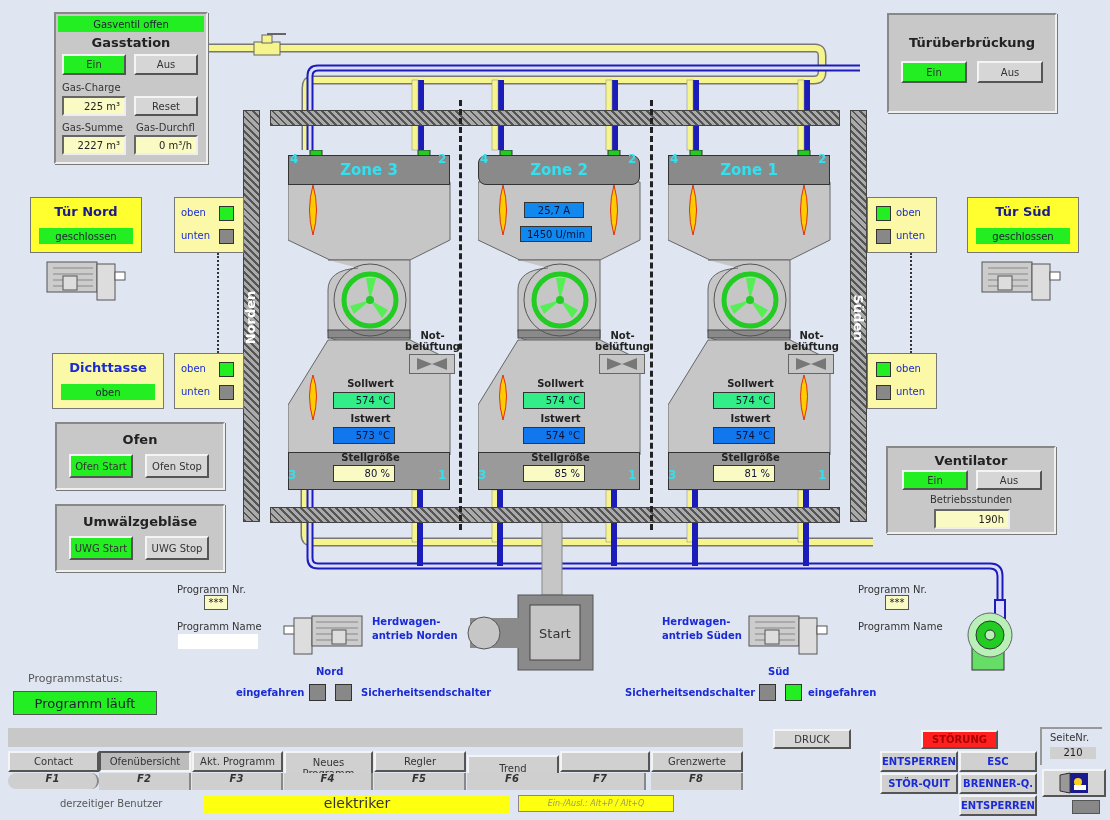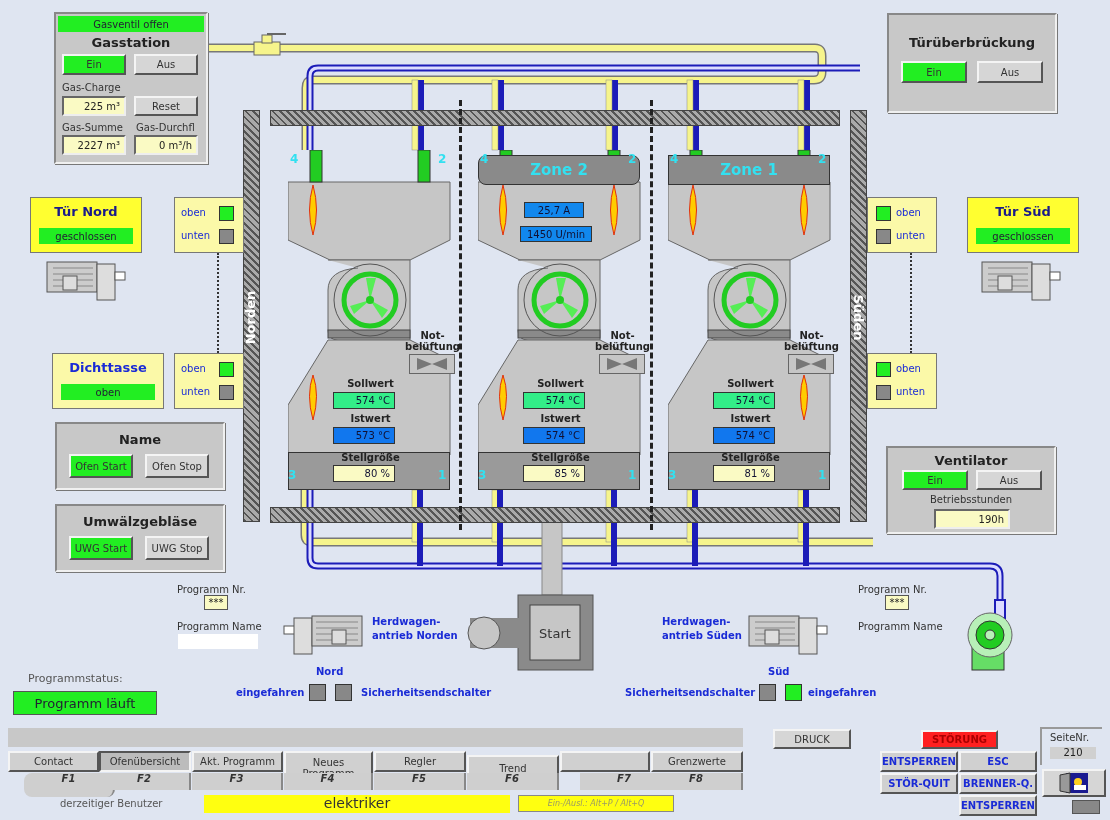--- a/index.html
+++ b/index.html
@@ -124,20 +124,21 @@
     <polygon points="82,150 100,160 94,168" fill="#55ee55"></polygon>
     <polygon points="82,150 66,164 62,156" fill="#55ee55"></polygon>
     <circle cx="82" cy="150" r="4" fill="#22cc22"></circle>
     <path d="M25 35 Q32 60 25 85 Q18 60 25 35" fill="#ffcc00" stroke="#e03010"></path>
     <path d="M25 270 Q32 245 25 225 Q18 245 25 270" fill="#ffcc00" stroke="#e03010"></path>
     <rect x="22" y="0" width="12" height="32" fill="#22cc22" stroke="#333"></rect>
     <rect x="130" y="0" width="12" height="32" fill="#22cc22" stroke="#333"></rect>
     <rect x="22" y="305" width="12" height="35" fill="#22cc22" stroke="#333"></rect>
     <rect x="130" y="305" width="12" height="35" fill="#22cc22" stroke="#333"></rect>
   </svg>
+  <div class="zonehead" style="left:0;top:5px;width:162px;height:30px;">Zone 3</div>
   <span class="znum" style="left:2px;top:2px;">4</span>
   <span class="znum" style="left:150px;top:2px;">2</span>
   <div class="zonehead" style="left:0;top:302px;width:162px;height:38px;background:#9a9a9a;"></div>
   <span class="znum" style="left:0;top:318px;">3</span>
   <span class="znum" style="left:150px;top:318px;">1</span>
   <div class="zlabel" style="left:40px;top:228px;width:85px;">Sollwert</div>
   <div class="tempbox" style="left:45px;top:242px;width:62px;height:17px;background:#33ee88;">574 °C</div>
   <div class="zlabel" style="left:40px;top:263px;width:85px;">Istwert</div>
   <div class="tempbox" style="left:45px;top:277px;width:62px;height:17px;background:#1177ee;">573 °C</div>
   <div class="zlabel" style="left:40px;top:302px;width:85px;">Stellgröße</div>
@@ -317,21 +318,21 @@
   <rect x="70" y="14" width="10" height="8" fill="#fff" stroke="#555"></rect>
 </svg>
 <div class="lybox" style="left:867px;top:353px;width:70px;height:56px;">
   <div class="sq on" style="left:8px;top:8px;"></div>
   <span class="lbl" style="left:28px;top:9px;color:#1a2bd6;">oben</span>
   <div class="sq off" style="left:8px;top:31px;"></div>
   <span class="lbl" style="left:28px;top:32px;color:#1a2bd6;">unten</span>
 </div>
 
 <div class="panel" style="left:55px;top:422px;width:170px;height:68px;">
-  <div class="ptitle abs" style="left:0;top:8px;width:166px;">Name</div>
+  <div class="ptitle abs" style="left:0;top:8px;width:166px;">Ofen</div>
   <div class="btn on" style="left:12px;top:30px;width:64px;height:24px;">Ofen Start</div>
   <div class="btn" style="left:88px;top:30px;width:64px;height:24px;">Ofen Stop</div>
 </div>
 
 <div class="panel" style="left:55px;top:504px;width:170px;height:68px;">
   <div class="ptitle abs" style="left:0;top:8px;width:166px;">Umwälzgebläse</div>
   <div class="btn on" style="left:12px;top:30px;width:64px;height:24px;">UWG Start</div>
   <div class="btn" style="left:88px;top:30px;width:64px;height:24px;">UWG Stop</div>
 </div>
 
@@ -401,27 +402,27 @@
 
 <div class="fkey" style="left:8px;top:751px;width:91px;height:21px;">Contact</div>
 <div class="fkey active" style="left:99px;top:751px;width:92px;height:21px;">Ofenübersicht</div>
 <div class="fkey" style="left:192px;top:751px;width:91px;height:21px;">Akt. Programm</div>
 <div class="fkey" style="left:284px;top:751px;width:89px;height:33px;">Neues Programm</div>
 <div class="fkey" style="left:374px;top:751px;width:92px;height:21px;">Regler</div>
 <div class="fkey" style="left:467px;top:755px;width:92px;height:27px;">Trend</div>
 <div class="fkey" style="left:560px;top:751px;width:90px;height:21px;"></div>
 <div class="fkey" style="left:651px;top:751px;width:92px;height:21px;">Grenzwerte</div>
 
-<div class="flabel" style="left:24px;top:773px;width:91px;height:24px;border-radius:8px;">F1</div>
+<div class="flabel" style="left:8px;top:773px;width:91px;height:16px;border-radius:8px;">F1</div>
 <div class="flabel" style="left:99px;top:773px;width:92px;height:17px;">F2</div>
 <div class="flabel" style="left:192px;top:773px;width:91px;height:17px;">F3</div>
 <div class="flabel" style="left:284px;top:773px;width:89px;height:17px;">F4</div>
 <div class="flabel" style="left:374px;top:773px;width:92px;height:17px;">F5</div>
 <div class="flabel" style="left:467px;top:773px;width:92px;height:17px;">F6</div>
-<div class="flabel" style="left:580px;top:773px;width:90px;height:17px;">F7</div>
+<div class="flabel" style="left:556px;top:773px;width:90px;height:17px;">F7</div>
 <div class="flabel" style="left:651px;top:773px;width:92px;height:17px;">F8</div>
 
 <div class="lbl" style="left:60px;top:798px;color:#555;">derzeitiger Benutzer</div>
 <div class="abs" style="left:204px;top:795px;width:306px;height:18px;background:#ffff10;text-align:center;font-size:14px;color:#333;">elektriker</div>
 <div class="abs" style="left:518px;top:795px;width:156px;height:17px;background:#ffff10;border:1px solid #888;text-align:center;font-size:8px;font-style:italic;color:#996;line-height:15px;">Ein-/Ausl.: Alt+P  /  Alt+Q</div>
 
 <div class="btn" style="left:773px;top:729px;width:78px;height:20px;">DRUCK</div>
 <div class="btn" style="left:921px;top:730px;width:77px;height:19px;background:#ff2020;color:#a00;font-weight:bold;">STÖRUNG</div>
 <div class="ctrl" style="left:880px;top:751px;width:78px;height:21px;">ENTSPERREN</div>
 <div class="ctrl" style="left:959px;top:751px;width:78px;height:21px;">ESC</div>

